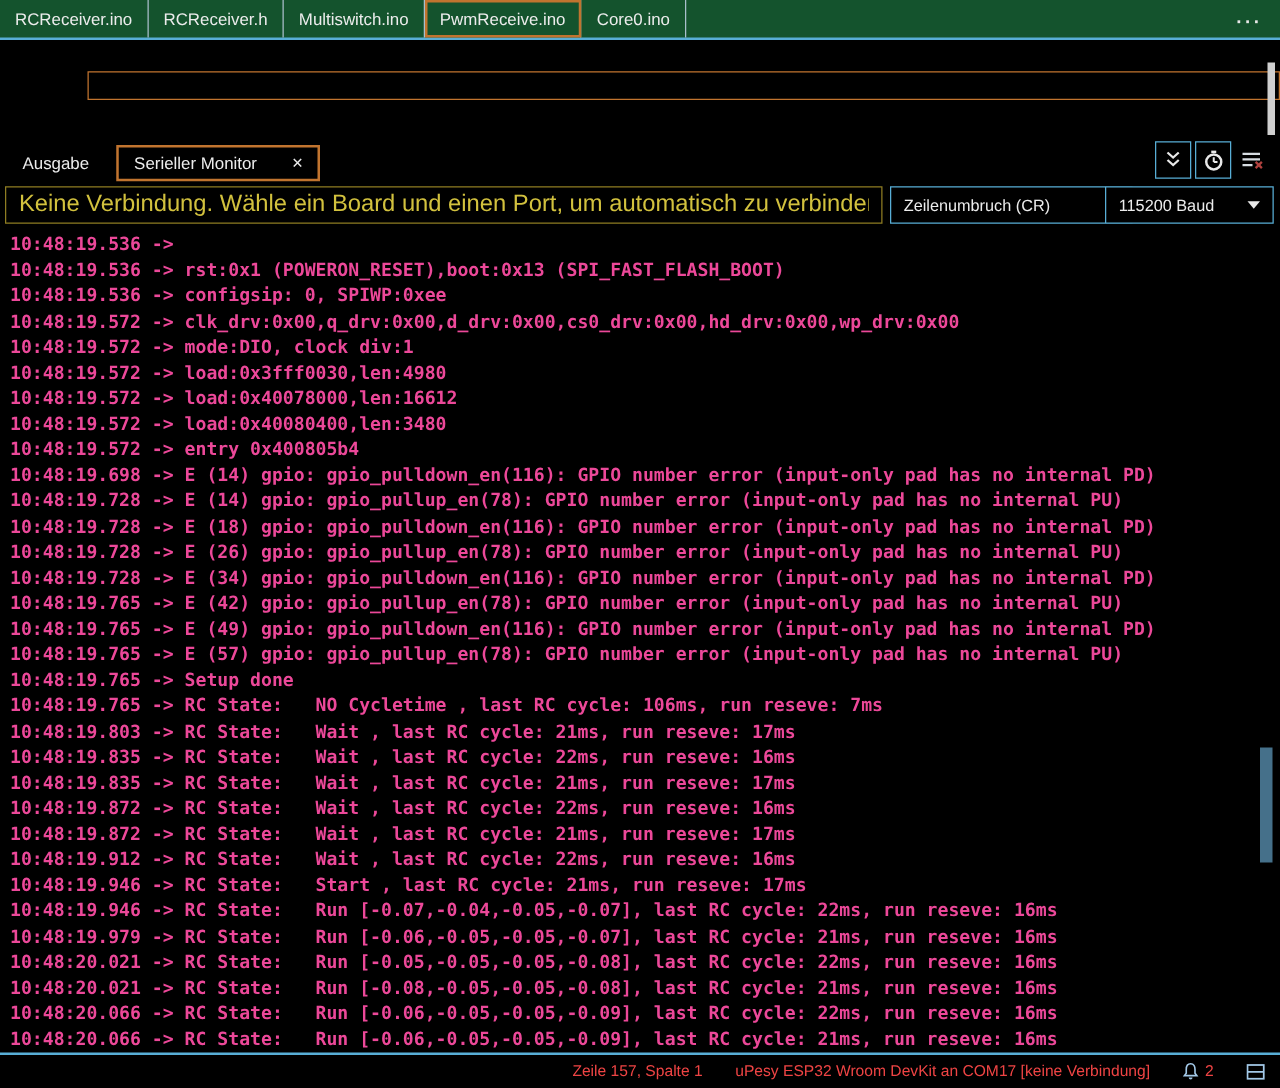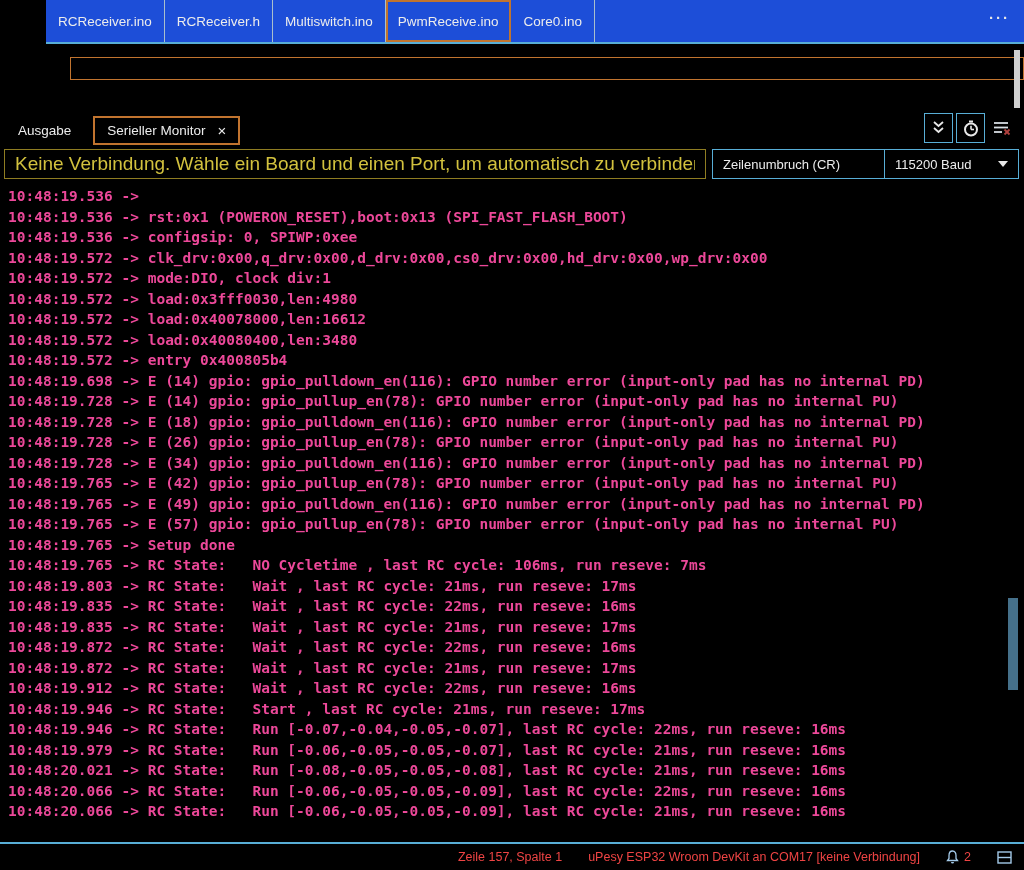--- a/index.html
+++ b/index.html
@@ -1,23 +1,23 @@
 <!DOCTYPE html>
 <html><head>
 <meta charset="utf-8">
 <style>
   * { box-sizing: border-box; margin: 0; padding: 0; }
   html, body { width: 1024px; height: 870px; background: #000; overflow: hidden;
     font-family: "Liberation Sans", sans-serif; }
   #app { position: relative; width: 1024px; height: 870px; background: #000; }
 
   
-  .tabbar { position: absolute; top: 0; left: 0; right: 0; height: 44px;
-    display: flex; align-items: stretch; background: #1d4ed8;
-    border-bottom: 2px solid #58aed6; margin-left: 46px; }
+  .tabbar { position: absolute; top: 0; left: 0; right: 0; height: 32px;
+    display: flex; align-items: stretch; background: #14532d;
+    border-bottom: 2px solid #58aed6; }
   .tab { display: flex; align-items: center; padding: 0 12px; color: #ececec;
     font-size: 13.5px; border-right: 1px solid #a9bfcc; white-space: nowrap; cursor: pointer; }
   .tab.active { outline: 2px solid #c1742f; outline-offset: -2px; }
   .tab-overflow { position: absolute; right: 8px; top: 0; height: 34px; display: flex;
     align-items: center; color: #e8e8e8; font-size: 15px; font-weight: bold;
     letter-spacing: 2px; padding: 0 6px; cursor: pointer; }
 
   
   .editor { position: absolute; top: 36px; left: 0; right: 0; height: 74px; overflow: hidden;
     font-family: "DejaVu Sans Mono", monospace; font-weight: bold; font-size: 16px; }
@@ -26,21 +26,21 @@
   .row-0 { top: 1px; } .row-1 { top: 22px; } .row-2 { top: 43.5px; } .row-3 { top: 65px; }
   .active-line-box { position: absolute; left: 70px; right: 0; top: 21px; height: 23px;
     border: 1px solid #c1742f; pointer-events: none; }
   .editor-scrollbar { position: absolute; left: 1014px; top: 14px; width: 6px; height: 58px;
     background: #d0d0d0; }
 
   
   .panel-tabs { position: absolute; top: 112px; left: 0; right: 0; height: 36px;
     display: flex; align-items: center; background: #000; text-decoration: underline; }
   .panel-tab-plain { margin-left: 10px; color: #ececec; font-size: 13.5px; padding: 6px 8px; cursor: pointer; }
-  .panel-tab-active { margin-left: 14px; display: flex; align-items: center; gap: 12px;
+  .panel-tab-active { margin-left: 14px; display: flex; align-items: center; gap: 28px;
     color: #ececec; font-size: 13.5px; border: 2px solid #c1742f; padding: 5px 12px; cursor: pointer; }
   .close-x { color: #ececec; font-size: 15px; line-height: 1; cursor: pointer; }
   .panel-icons { position: absolute; right: 8px; top: 1px; display: flex; align-items: center; gap: 3px; }
   .icon-box { width: 29px; height: 30px; border: 1px solid #58aed6; display: flex;
     align-items: center; justify-content: center; cursor: pointer; }
   .icon-plain { width: 28px; height: 30px; display: flex; align-items: center;
     justify-content: center; cursor: pointer; }
 
   
   .serial-toolbar { position: absolute; top: 148px; left: 0; right: 0; height: 35px; }
@@ -221,20 +221,21 @@
       <div class="serial-line">10:48:19.872 -&gt; RC State:   Wait , last RC cycle: 21ms, run reseve: 17ms</div>
 
       <div class="serial-line">10:48:19.912 -&gt; RC State:   Wait , last RC cycle: 22ms, run reseve: 16ms</div>
 
       <div class="serial-line">10:48:19.946 -&gt; RC State:   Start , last RC cycle: 21ms, run reseve: 17ms</div>
 
       <div class="serial-line">10:48:19.946 -&gt; RC State:   Run [-0.07,-0.04,-0.05,-0.07], last RC cycle: 22ms, run reseve: 16ms</div>
 
       <div class="serial-line">10:48:19.979 -&gt; RC State:   Run [-0.06,-0.05,-0.05,-0.07], last RC cycle: 21ms, run reseve: 16ms</div>
 
+      <div class="serial-line">10:48:20.021 -&gt; RC State:   Run [-0.05,-0.05,-0.05,-0.08], last RC cycle: 22ms, run reseve: 16ms</div>
 
       <div class="serial-line">10:48:20.021 -&gt; RC State:   Run [-0.08,-0.05,-0.05,-0.08], last RC cycle: 21ms, run reseve: 16ms</div>
 
       <div class="serial-line">10:48:20.066 -&gt; RC State:   Run [-0.06,-0.05,-0.05,-0.09], last RC cycle: 22ms, run reseve: 16ms</div>
 
       <div class="serial-line">10:48:20.066 -&gt; RC State:   Run [-0.06,-0.05,-0.05,-0.09], last RC cycle: 21ms, run reseve: 16ms</div>
     </div>
   <div class="serial-scrollbar"></div>
 
   <div class="statusbar">

